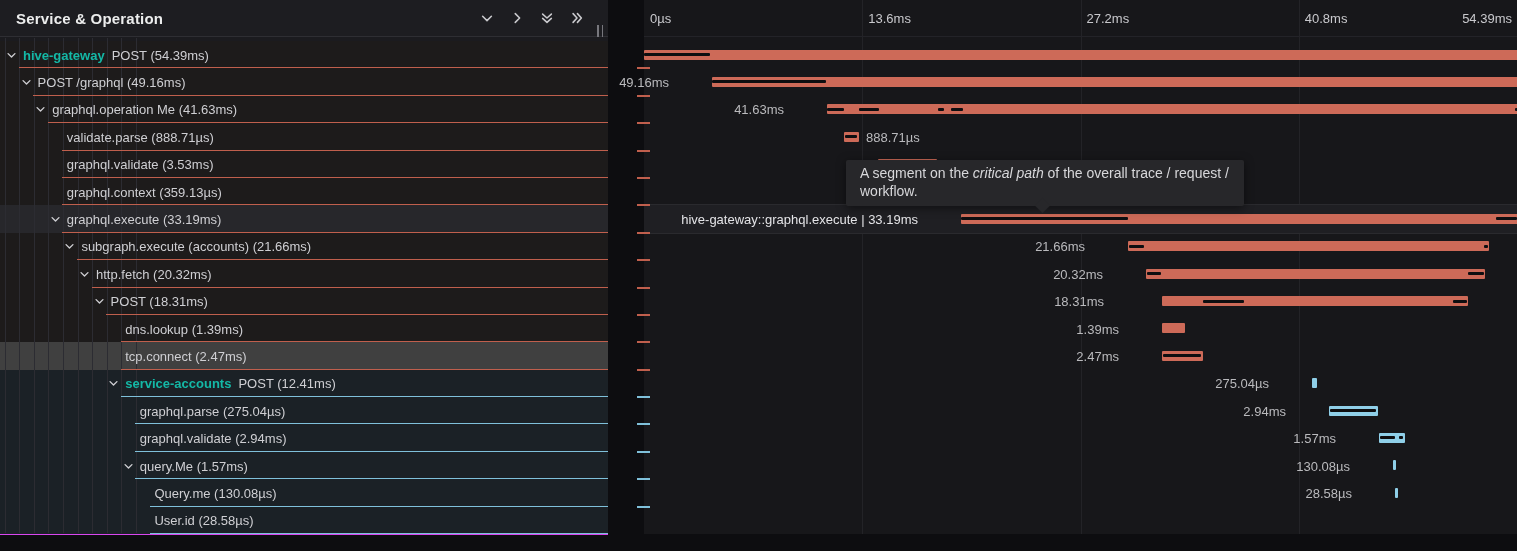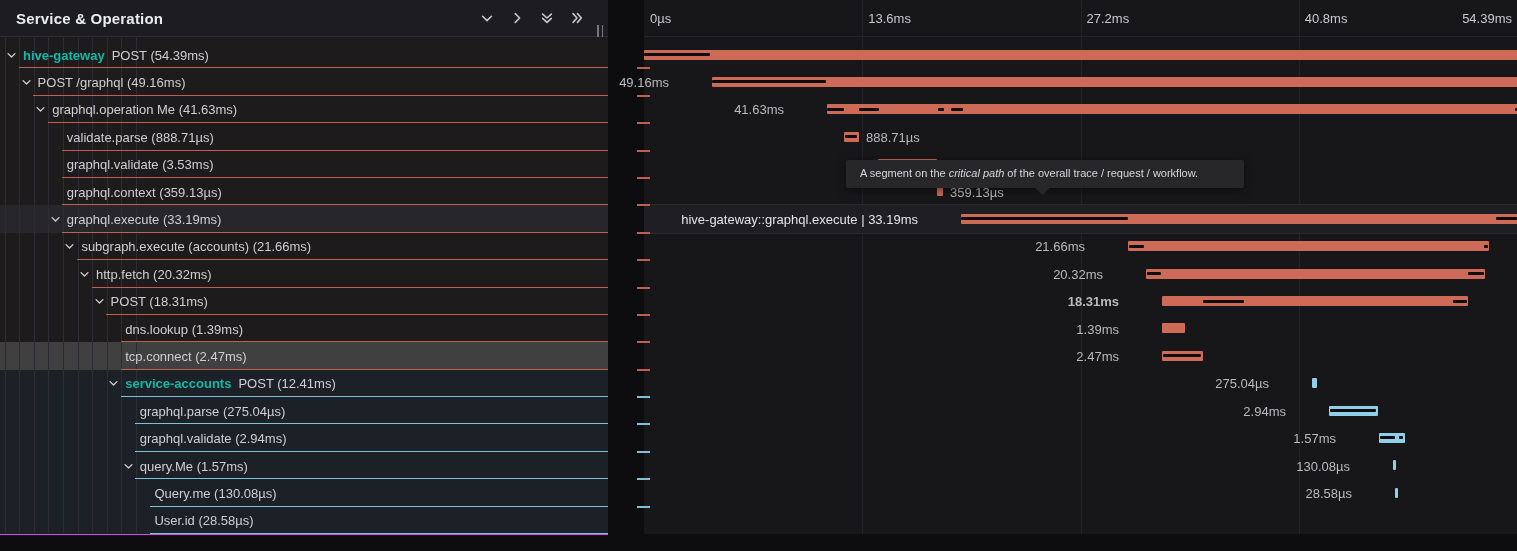--- a/index.html
+++ b/index.html
@@ -37,21 +37,21 @@
   .lrow.hov{background:#27272b !important;}
   .bar{position:absolute;top:8.5px;height:10px;border-radius:1px;z-index:1;cursor:pointer;}
   .crit{position:absolute;top:12px;height:3px;background:#0e0e10;border-radius:1px;z-index:2;pointer-events:none;}
   .tlabel{position:absolute;top:50%;transform:translateY(-50%);font-size:13px;color:#bababd;
           white-space:nowrap;z-index:1;}
   .tlabel.big{color:#e4e4e7;}
   .etick{position:absolute;left:-7px;width:13px;height:2px;bottom:-1px;z-index:3;}
 
   
   .tooltip{position:absolute;left:810px;top:160px;width:370px;background:#27272a;color:#d7d7da;
-           font-size:11px;line-height:18px;padding:4px 14px 6px 14px;border-radius:2px;z-index:20;
+           font-size:14px;line-height:18px;padding:4px 14px 6px 14px;border-radius:2px;z-index:20;
            box-shadow:0 2px 10px rgba(0,0,0,.5);}
   .tooltip .arrow{position:absolute;bottom:-5px;left:191px;width:11px;height:11px;background:#27272a;
                   transform:rotate(45deg);}
   .tooltip em{font-style:italic;}
 </style>
 </head>
 <body>
 
 <div class="app">
 
@@ -265,21 +265,21 @@
           <div class="bar" style="left: 502px; width: 339px; background: rgb(205, 106, 88);"></div>
           <div class="crit" style="left: 503px; width: 14px; background: rgb(14, 14, 16);"></div>
           <div class="crit" style="left: 824px; width: 16px; background: rgb(14, 14, 16);"></div>
           <div class="tlabel" style="right: 414px;">20.32ms</div>
           <div class="etick" style="background: rgb(192, 95, 77);"></div>
         </div>
         <div class="rrow">
           <div class="bar" style="left: 518px; width: 306px; background: rgb(205, 106, 88);"></div>
           <div class="crit" style="left: 559px; width: 41px; background: rgb(14, 14, 16);"></div>
           <div class="crit" style="left: 809px; width: 14px; background: rgb(14, 14, 16);"></div>
-          <div class="tlabel" style="right: 398px; font-weight: bold;">18.31ms</div>
+          <div class="tlabel" style="right: 413px;">18.31ms</div>
           <div class="etick" style="background: rgb(192, 95, 77);"></div>
         </div>
         <div class="rrow">
           <div class="bar" style="left: 518px; width: 23px; background: rgb(205, 106, 88);"></div>
           <div class="tlabel" style="right: 398px;">1.39ms</div>
           <div class="etick" style="background: rgb(192, 95, 77);"></div>
         </div>
         <div class="rrow">
           <div class="bar" style="left: 518px; width: 41px; background: rgb(205, 106, 88);"></div>
           <div class="crit" style="left: 519px; width: 38px; background: rgb(14, 14, 16);"></div>

